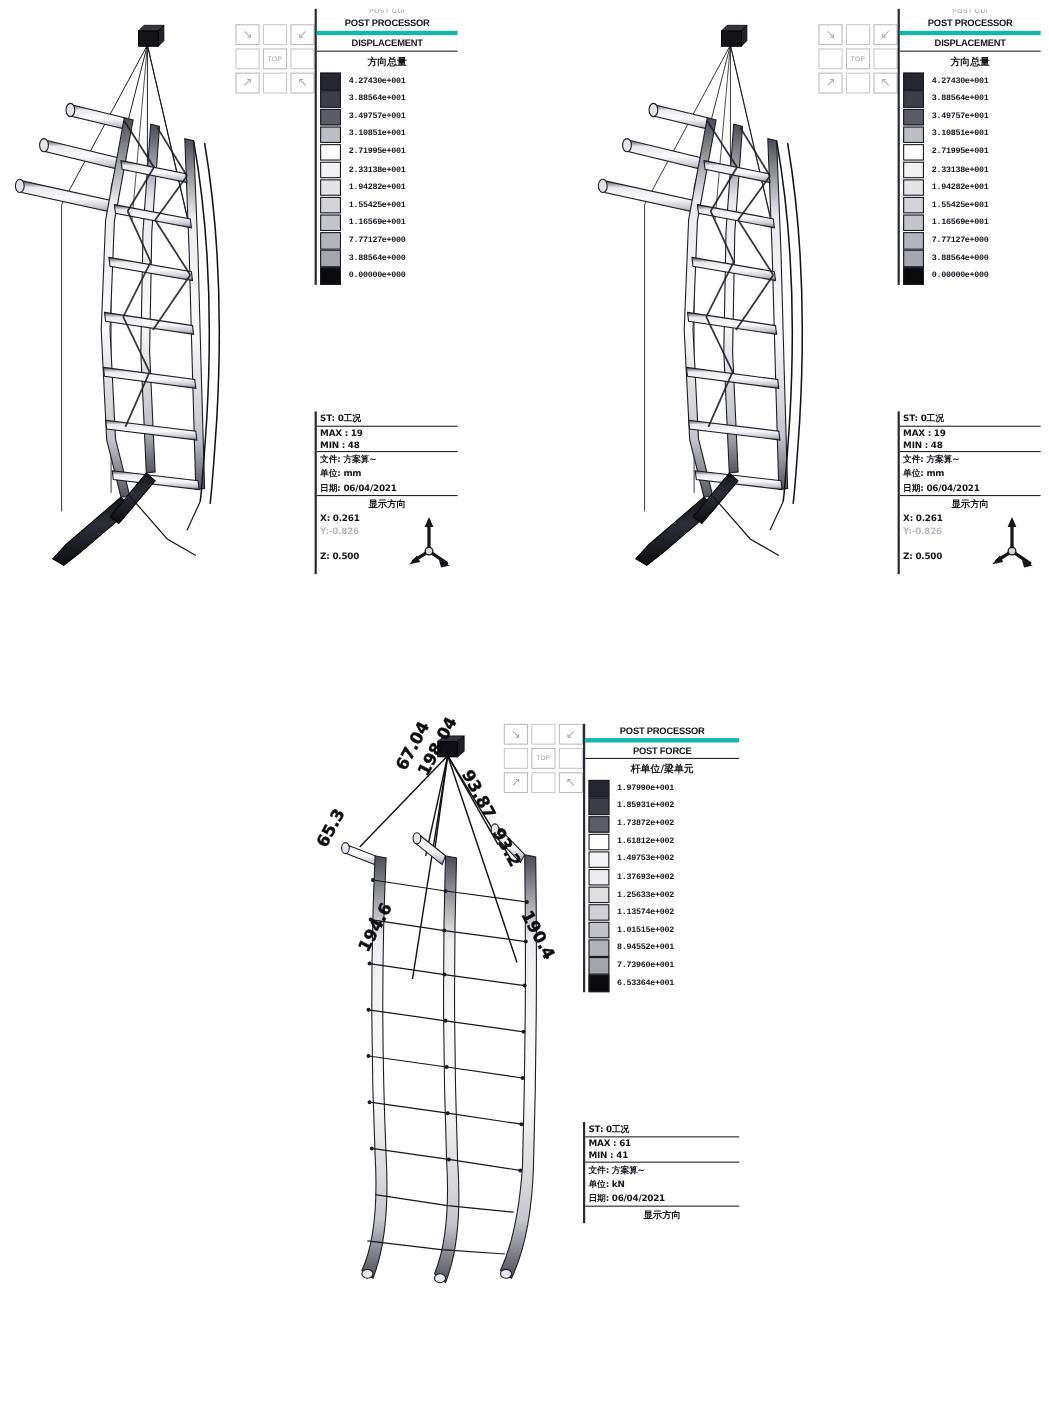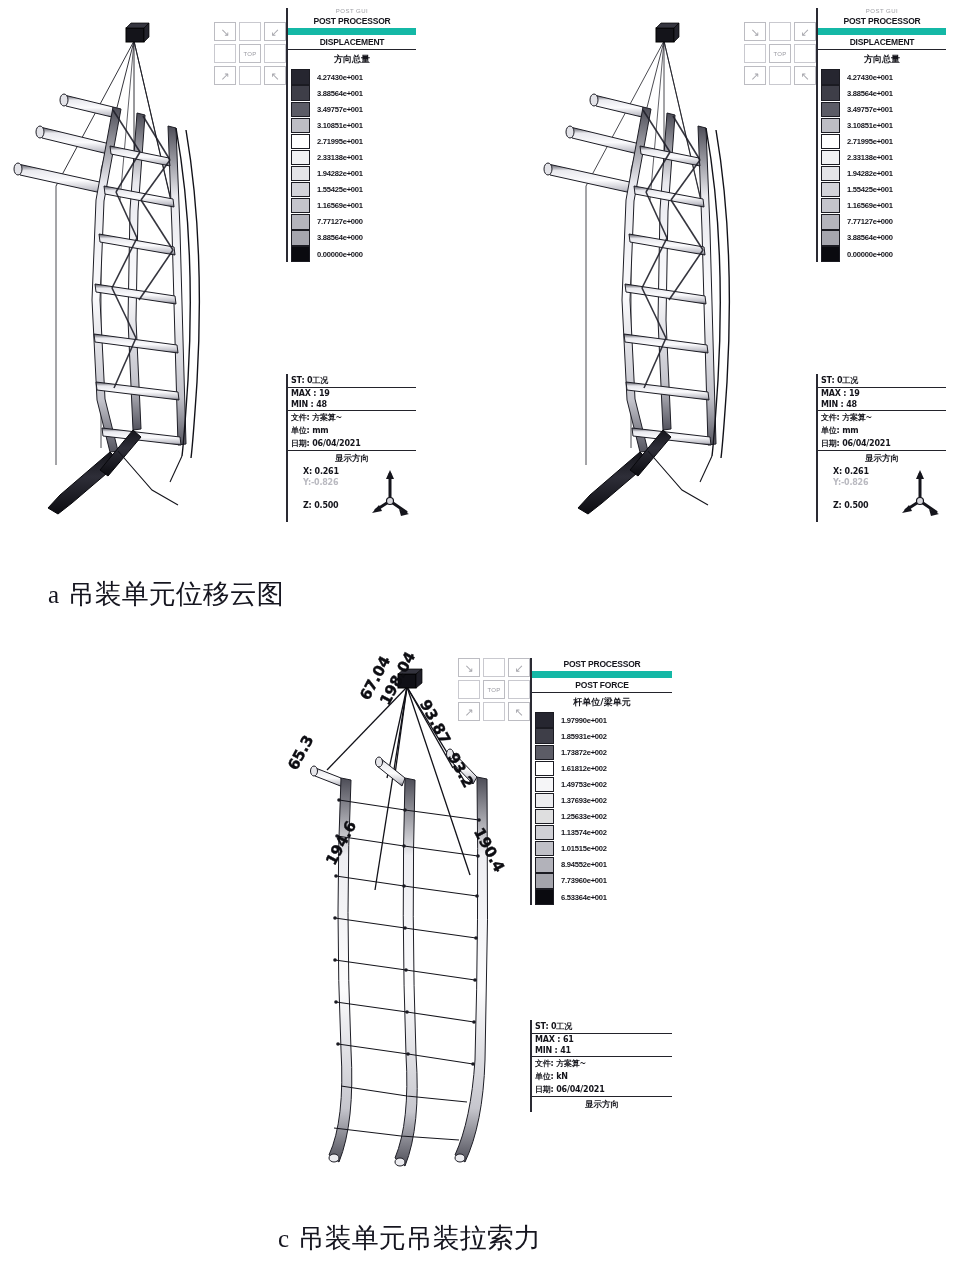--- a/index.html
+++ b/index.html
@@ -28,44 +28,44 @@
           letter-spacing:.3px;}
   .vc-ar{position:absolute;left:50%;top:50%;transform:translate(-50%,-50%);
          font-size:11px;color:#a8a8ae;line-height:1;}
 
   
   .legend{position:absolute;border-left:2px solid #2a2a33;padding-left:0;
           font-family:"Liberation Sans",sans-serif;}
   .lg-top-faint{font-size:6px;color:#9fa0a6;text-align:center;letter-spacing:.5px;
                 height:7px;overflow:hidden;filter:blur(.4px);}
   .lg-title{font-size:8.5px;font-weight:bold;text-align:center;color:#15151c;
-            padding:1px 0 2px 0;border-bottom:7px solid #14b8a6;letter-spacing:-.2px;
+            padding:1px 0 2px 0;border-bottom:4px solid #14b8a6;letter-spacing:-.2px;
             filter:blur(.25px);}
   .lg-sub{font-size:8.5px;font-weight:bold;text-align:center;color:#15151c;
           padding:2px 0 2px 0;border-bottom:1px solid #23232b;letter-spacing:-.2px;
           filter:blur(.25px);}
   .lg-cn{font-size:9px;font-weight:bold;text-align:center;color:#15151c;
          padding:3px 0 3px 0;font-family:"DejaVu Sans",sans-serif;filter:blur(.3px);}
   .lg-rows{position:relative;}
   .lg-row{display:flex;align-items:center;height:16.1px;}
   .sw{width:19px;height:15.4px;border:1px solid #1b1b22;box-sizing:border-box;
       margin-left:3px;flex:0 0 auto;}
   .lg-val{font-size:7.6px;font-weight:bold;margin-left:7px;color:#14141b;
           letter-spacing:-.25px;white-space:nowrap;filter:blur(.3px);
-          font-family:Liberation Sans, sans-serif;}
+          font-family:Liberation Mono, monospace;}
 
   
   .info{position:absolute;border-left:2px solid #2a2a33;
         font-family:"DejaVu Sans",sans-serif;color:#14141b;filter:blur(.25px);}
   .info .hr{border-top:1px solid #23232b;}
   .info .line{font-size:8px;font-weight:bold;padding:1px 0 1px 3px;letter-spacing:-.2px;
               white-space:nowrap;}
   .info .ctr{text-align:center;font-size:8.5px;font-weight:bold;padding:1.5px 0;}
   .info .faint{color:#b9b9c0;}
-  .axis-wrap{position:relative;height:56px;padding-left:12px;}
+  .axis-wrap{position:relative;height:56px;}
   .axis-wrap .line{position:relative;z-index:2;}
   .triad{position:absolute;right:6px;top:2px;}
 
   
   .caption{position:absolute;font-family:"DejaVu Serif","Liberation Serif",serif;
            font-size:27px;color:#15151f;white-space:nowrap;}
   .caption .ltr{font-family:"Liberation Serif",serif;font-size:25px;}
 
   
   .cf{position:absolute;font-family:"DejaVu Sans",sans-serif;font-weight:bold;
@@ -272,24 +272,20 @@
           </g>
           <polygon points="26,2 22,11 30,11" fill="#15151c"></polygon>
           <polygon points="45,46 35,41 37,48" fill="#15151c"></polygon>
           <polygon points="8,45 15,37 18,43" fill="#15151c"></polygon>
           <circle cx="26" cy="33" r="3.5" fill="#d9d9de" stroke="#15151c" stroke-width="1.2"></circle>
         </svg>
       </div>
     </div>
   </div>
 
-  <div class="caption" style="left:48px;top:576px;">
-    <span class="ltr">a</span>
-    <span>吊装单元位移云图</span>
-  </div>
 
   <div class="fea" style="left:530px;top:0px;width:424px;height:545px;">
 
     <div class="viewport" style="left:0px;top:0px;width:215px;height:545px;">
       <svg class="model-svg" width="215" height="545" viewBox="0 0 215 545">
         <defs>
           <linearGradient id="memB" x1="0" y1="0" x2="0" y2="1">
             <stop offset="0%" stop-color="#4c4c56"></stop>
             <stop offset="22%" stop-color="#e9e9ee"></stop>
             <stop offset="55%" stop-color="#fbfbfd"></stop>
@@ -660,18 +656,14 @@
   <div id="cfLayer">
       <div class="cf" style="left: 292px; top: 760px; transform: rotate(-62deg); transform-origin: left center;">65.3</div>
       <div class="cf" style="left: 330px; top: 855px; transform: rotate(-62deg); transform-origin: left center;">194.6</div>
       <div class="cf" style="left: 364px; top: 690px; transform: rotate(-62deg); transform-origin: left center;">67.04</div>
       <div class="cf" style="left: 384px; top: 695px; transform: rotate(-62deg); transform-origin: left center;">198.04</div>
       <div class="cf" style="left: 424px; top: 692px; transform: rotate(62deg); transform-origin: left center;">93.87</div>
       <div class="cf" style="left: 452px; top: 745px; transform: rotate(62deg); transform-origin: left center;">93.2</div>
       <div class="cf" style="left: 478px; top: 820px; transform: rotate(62deg); transform-origin: left center;">190.4</div>
     </div>
 
-  <div class="caption" style="left:278px;top:1220px;">
-    <span class="ltr">c</span>
-    <span>吊装单元吊装拉索力</span>
-  </div>
 
 </div>
 
 </body></html>

